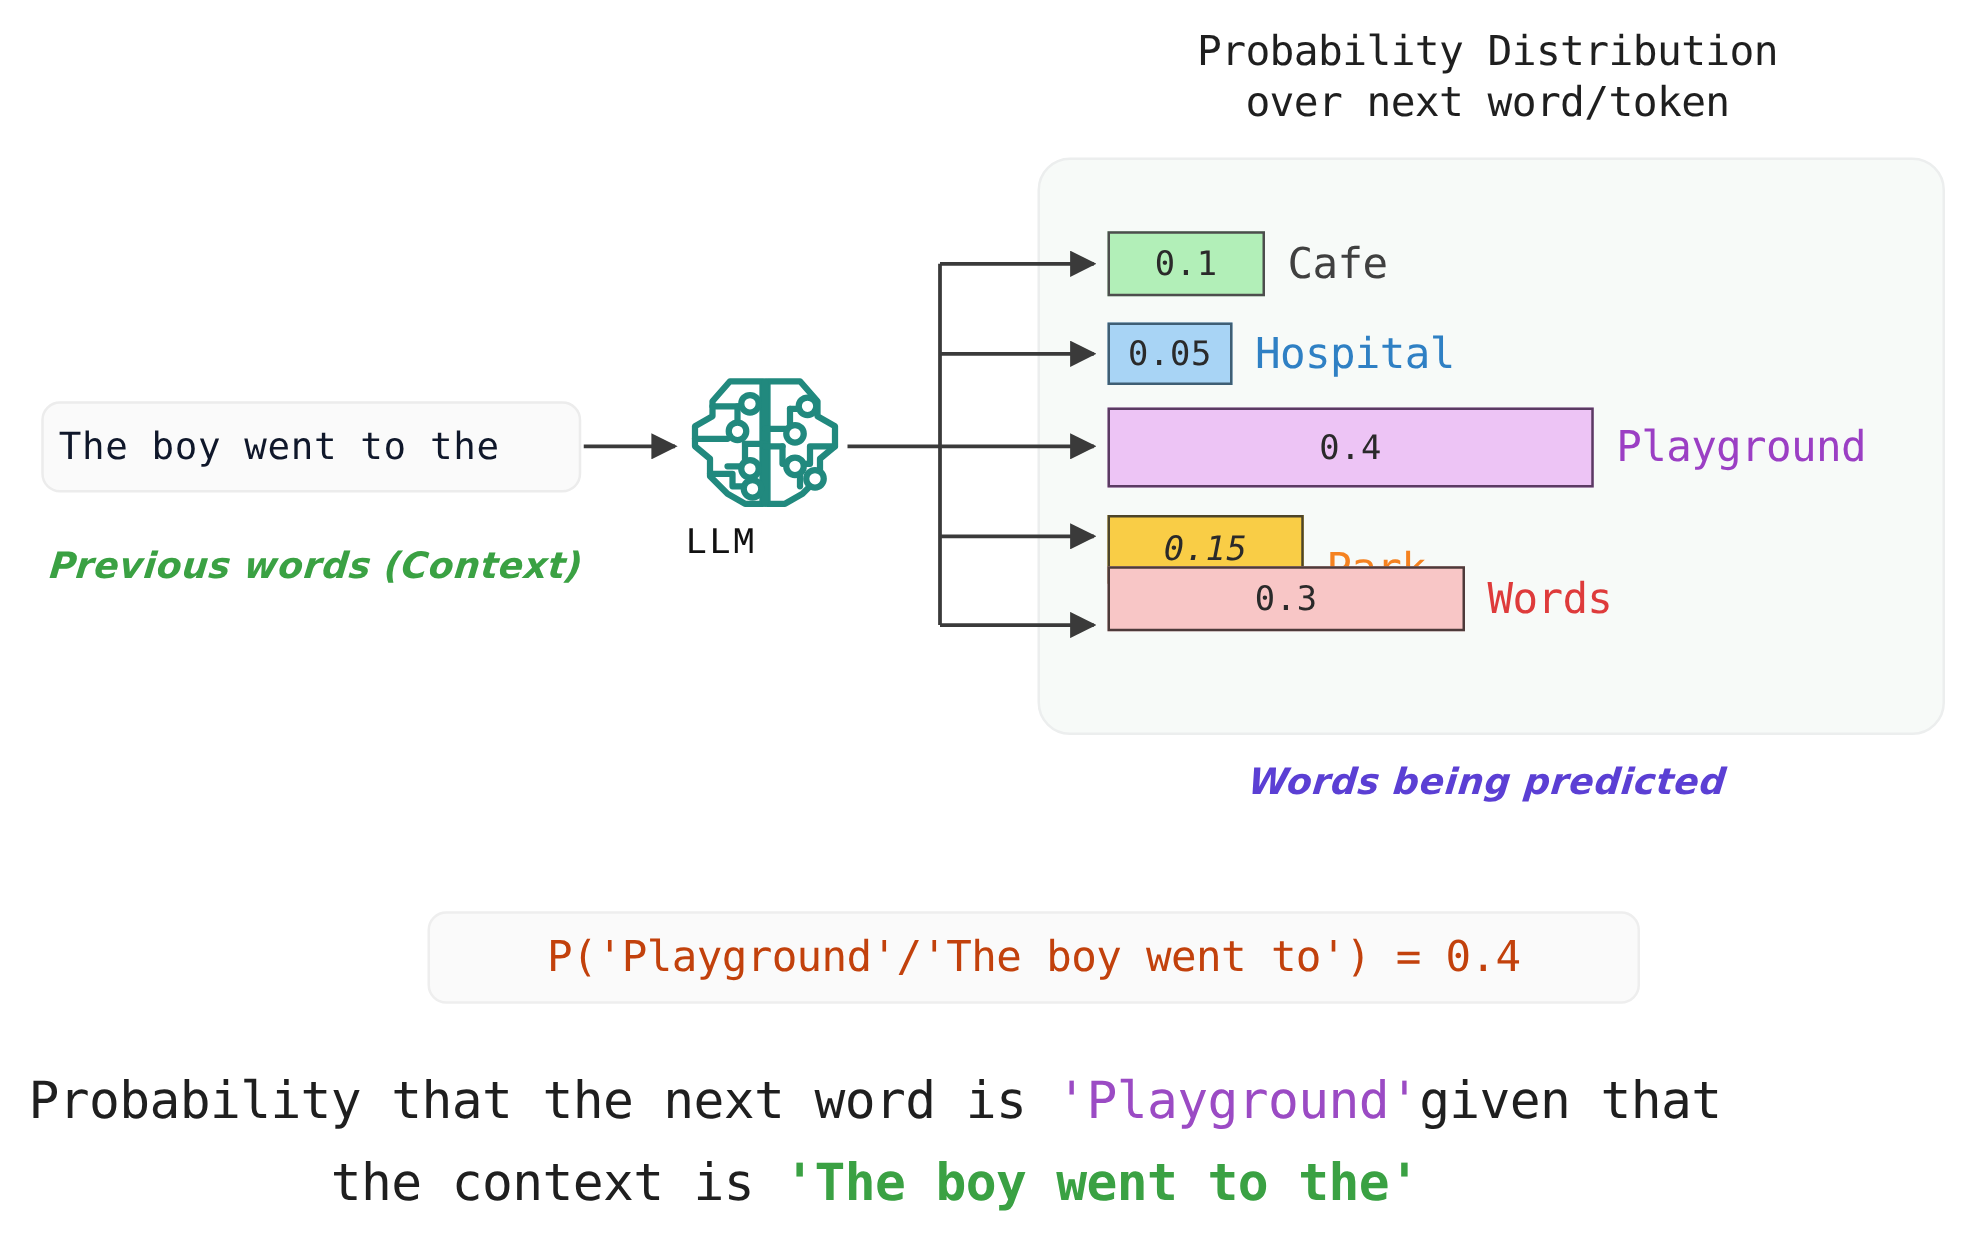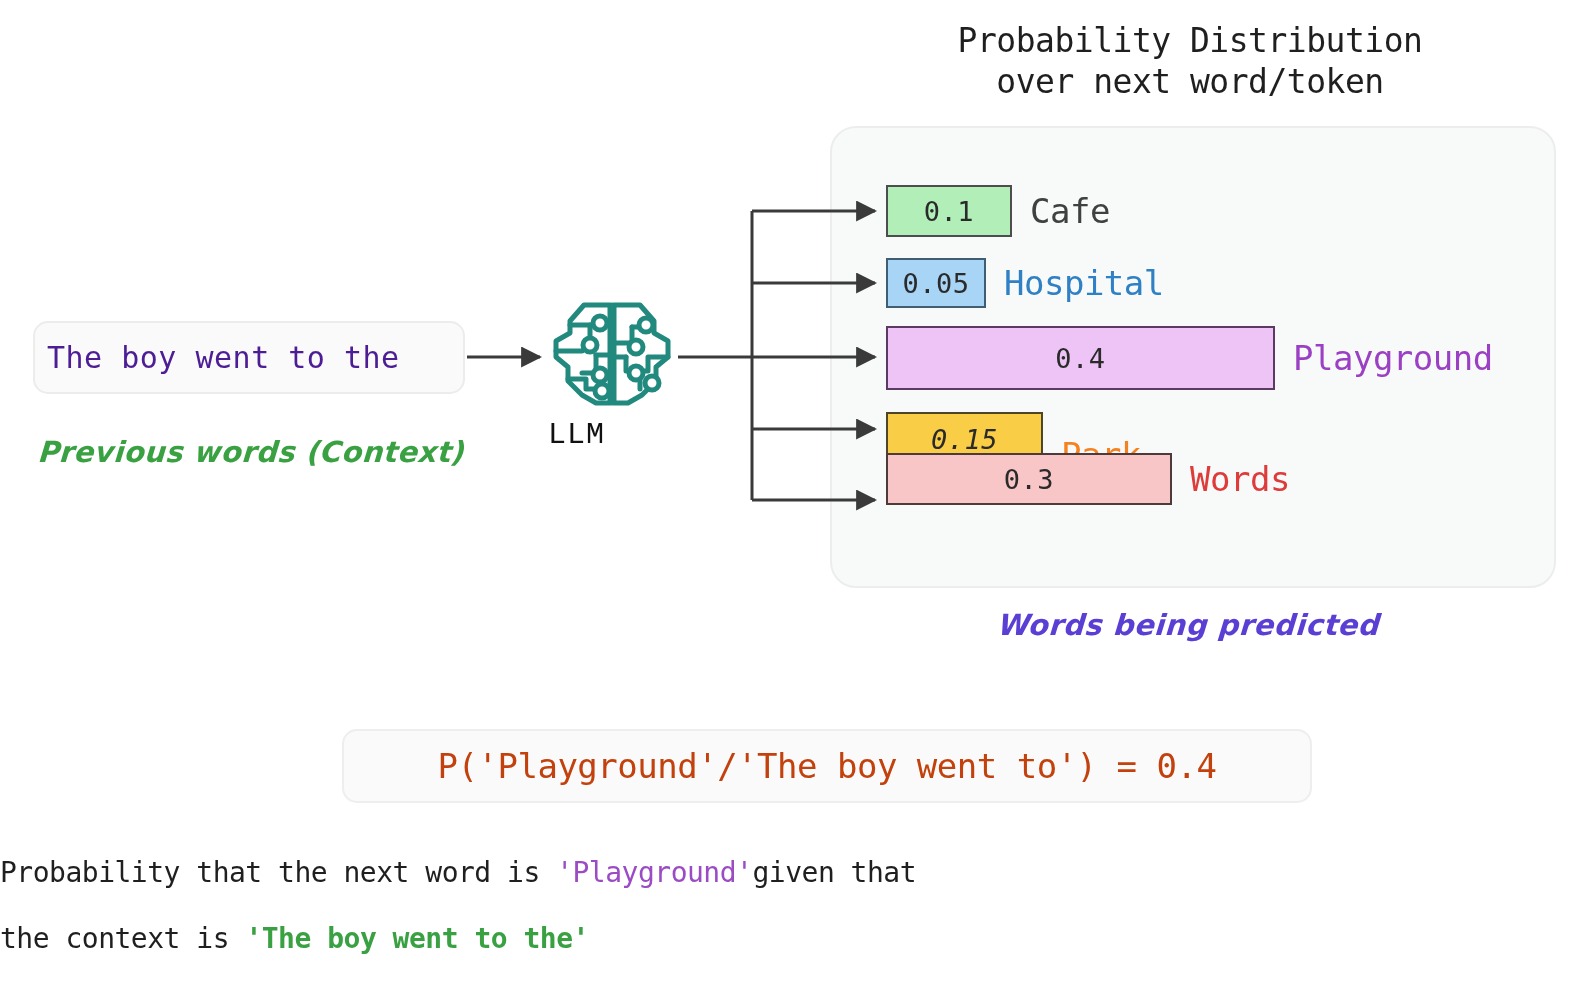--- a/index.html
+++ b/index.html
@@ -56,21 +56,21 @@
     background: #fafafa;
     border: 2px solid #ececec;
     border-radius: 15px;
     box-sizing: border-box;
     display: flex;
     align-items: center;
   }
   #context-box .ctx-text {
     font-family: "DejaVu Sans Mono", "Liberation Mono", monospace;
     font-size: 30px;
-    color: #4c1d95;
+    color: #0f172a;
     padding-left: 12px;
     letter-spacing: 0.5px;
     white-space: nowrap;
     text-align: center;
   }
 
   
   .handwriting {
     font-family: "DejaVu Sans", "Liberation Sans", sans-serif;
     font-style: italic;
@@ -168,23 +168,23 @@
     font-size: 34px;
     color: #9b4bc4;
     letter-spacing: -0.5px;
     white-space: nowrap;
   }
 
   
   .caption-line {
     position: absolute;
     width: 1400px;
-    text-align: left;
-    font-family: "DejaVu Sans Mono", "Liberation Mono", monospace;
-    font-size: 28px;
+    text-align: center;
+    font-family: "DejaVu Sans Mono", "Liberation Mono", monospace;
+    font-size: 41px;
     color: #1f1f1f;
     letter-spacing: -0.5px;
     white-space: nowrap;
   }
   #caption-line-1 { left: 0; top: 856px; }
   #caption-line-2 { left: 0; top: 922px; }
   .hl-purple { color: #9b4bc4; }
   .hl-green  { color: #3aa143; }
 </style>
 </head>

